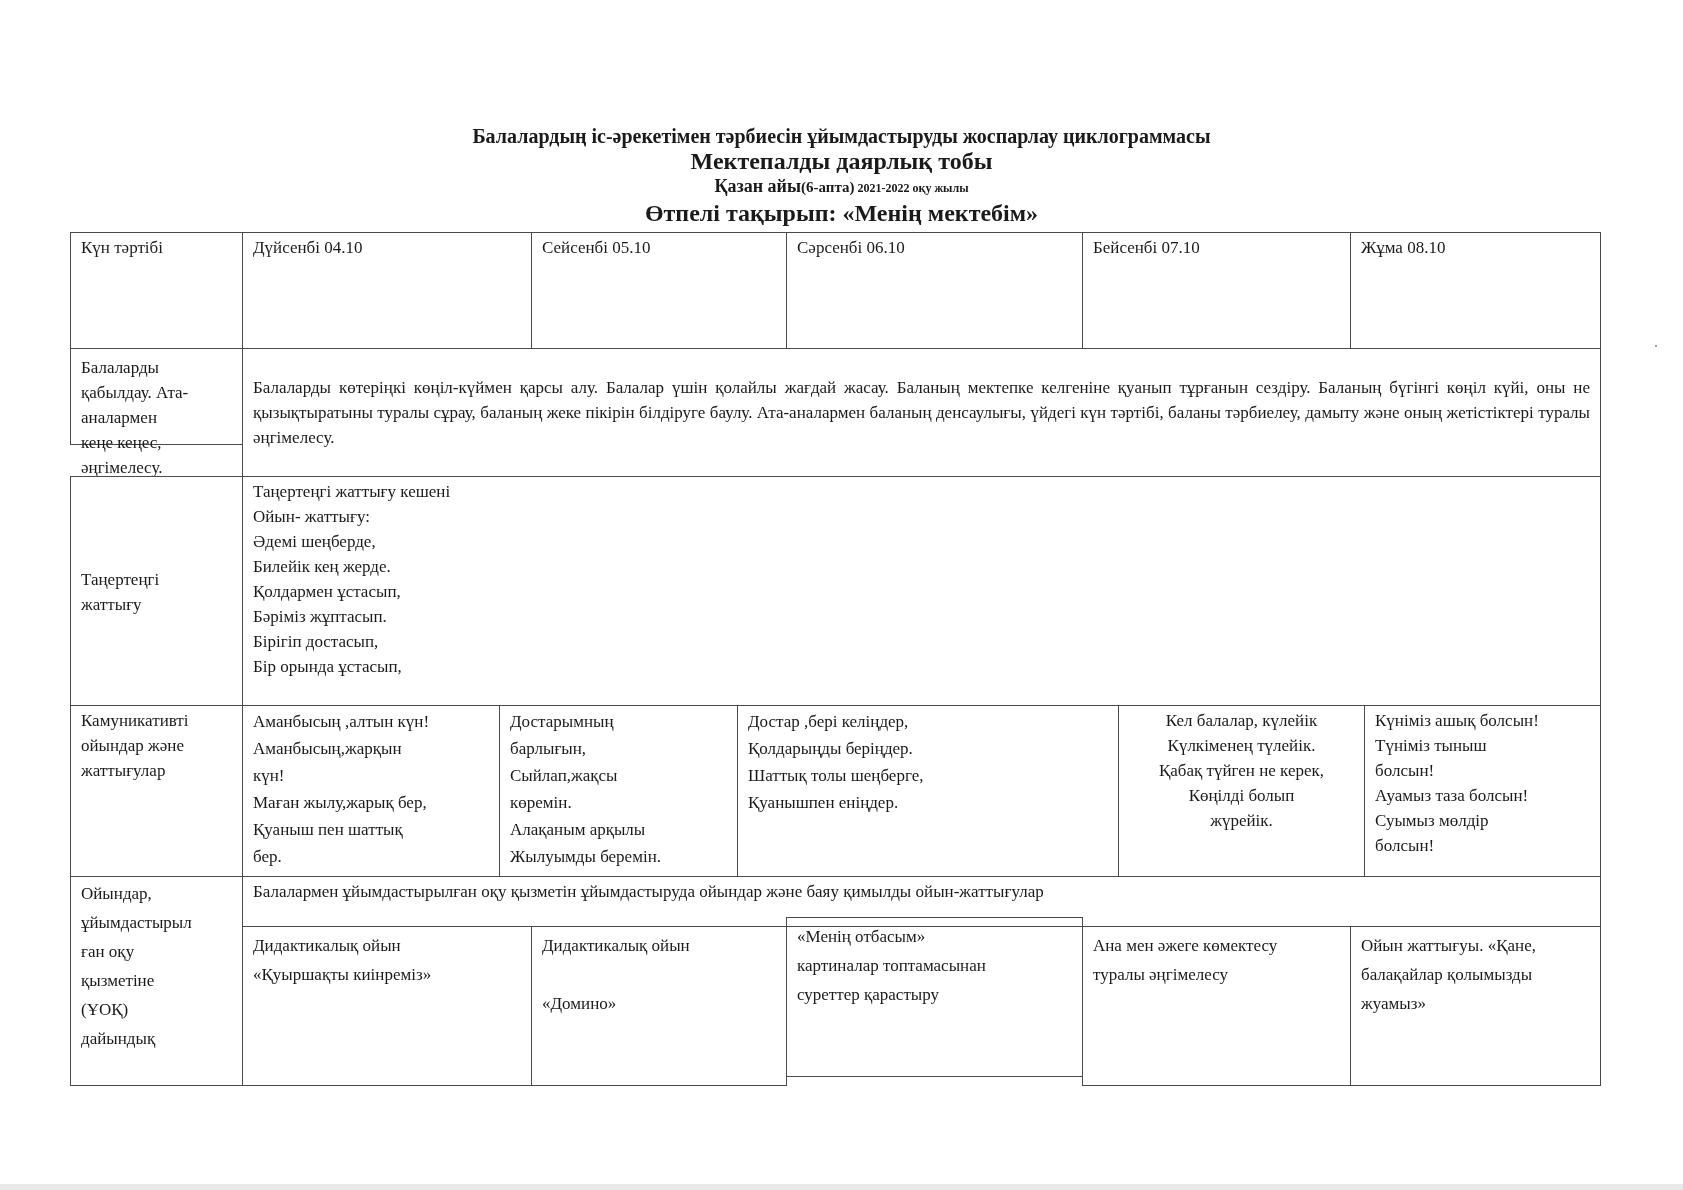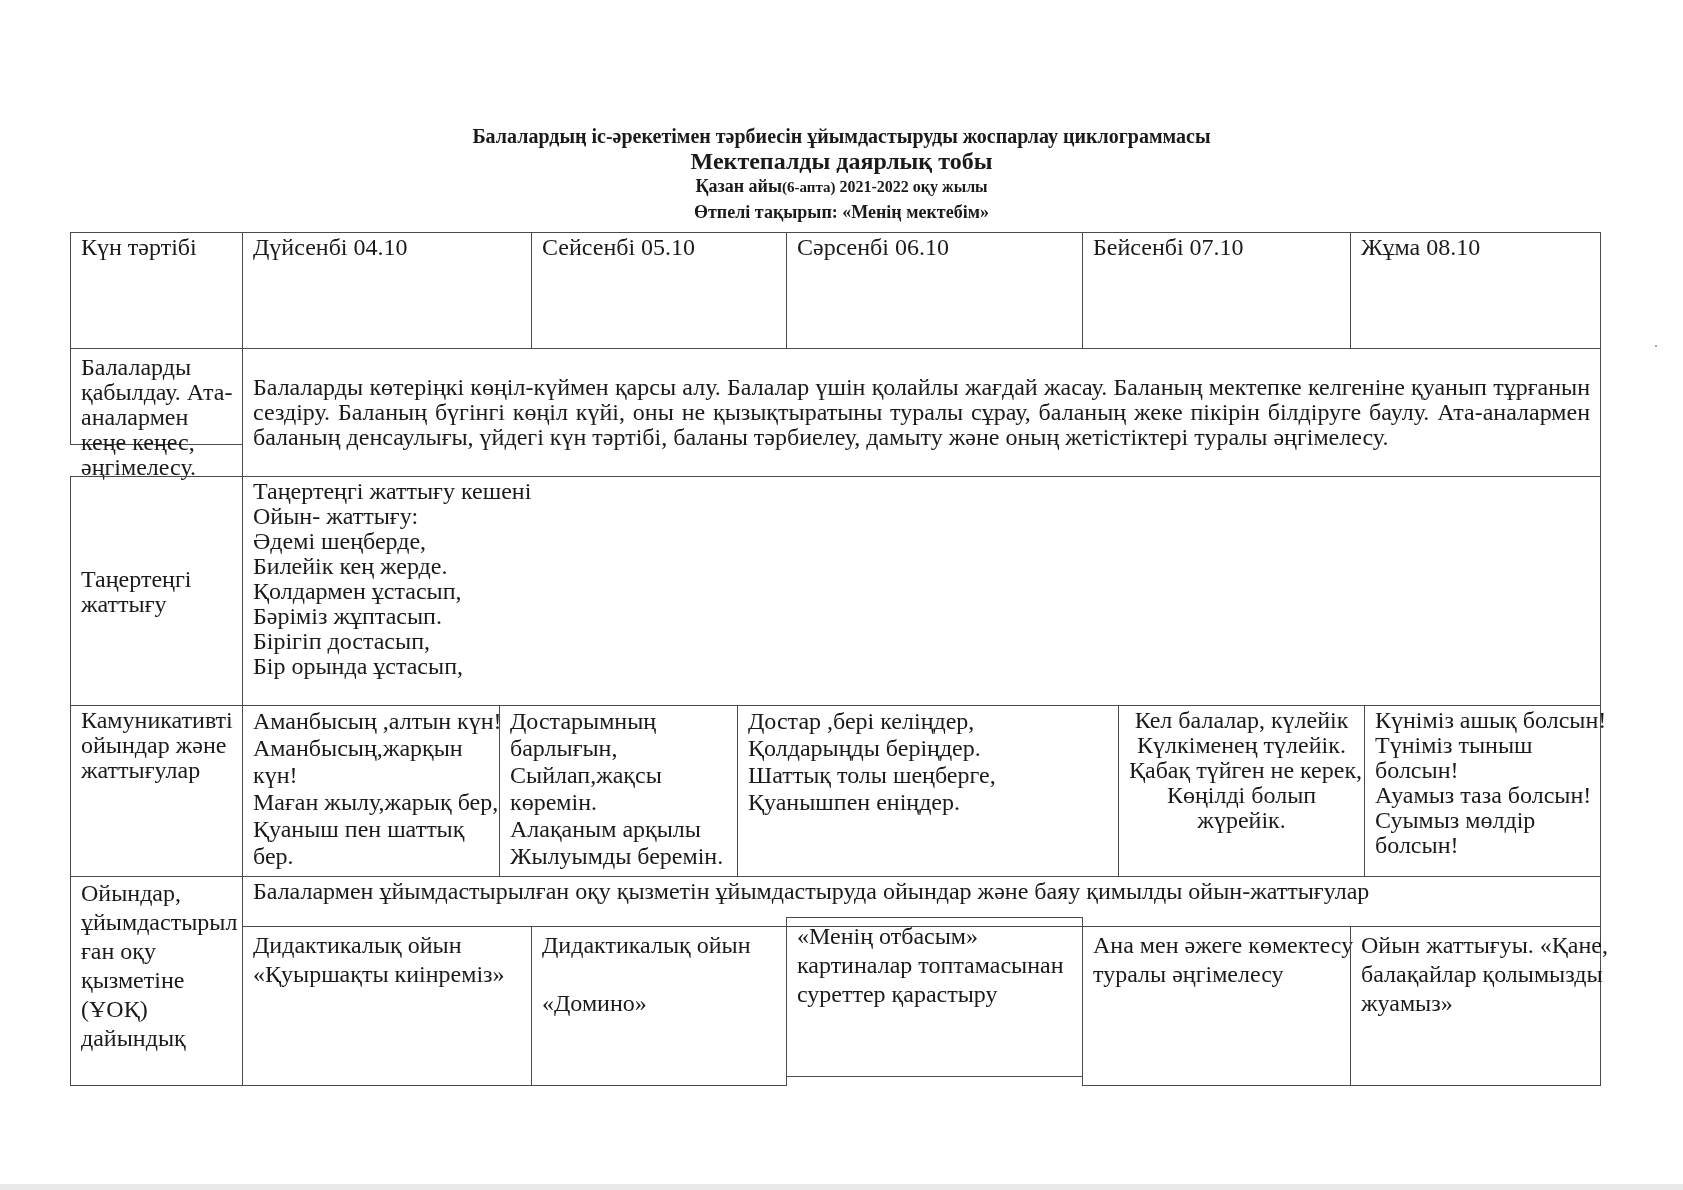--- a/index.html
+++ b/index.html
@@ -8,27 +8,27 @@
     background: #ffffff;
     font-family: "Liberation Serif", "DejaVu Serif", serif;
     color: #1a1a1a;
   }
   .titles { position: absolute; left: 0; top: 124px; width: 1683px; text-align: center; }
   .titles div { font-weight: bold; line-height: 25px; }
   .t1 { font-size: 20px; }
   .t2 { font-size: 24px; }
   .t3 { font-size: 18px; }
   .t3 .small { font-size: 15px; }
-  .t3 .year { font-size: 16px; }
-  .t4 { font-size: 18px; }
+  .t3 .year { font-size: 12px; }
+  .t4 { font-size: 24px; }
 
   .cell {
     position: absolute; box-sizing: border-box;
     border: 1px solid #4a4a4a;
-    font-size: 24px; line-height: 25px;
+    font-size: 17px; line-height: 25px;
     padding: 2px 10px;
     background: transparent;
   }
   .cell .line { display: block; white-space: nowrap; }
   .justify { text-align: justify; text-align-last: left; }
   .loose { line-height: 27px; }
   .bottom-shade { position: absolute; left: 0; top: 1184px; width: 1683px; height: 6px; background: #e9e9e9; }
   .speck { position: absolute; width: 2px; height: 2px; background: #888; border-radius: 50%; }
 </style>
 </head>

